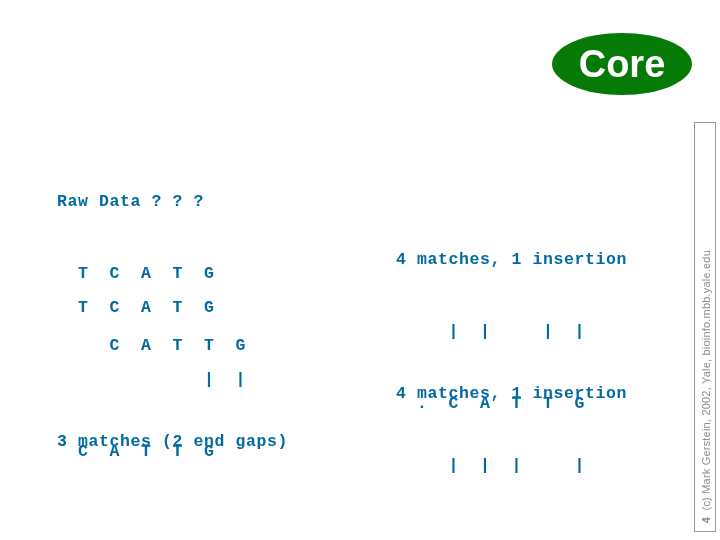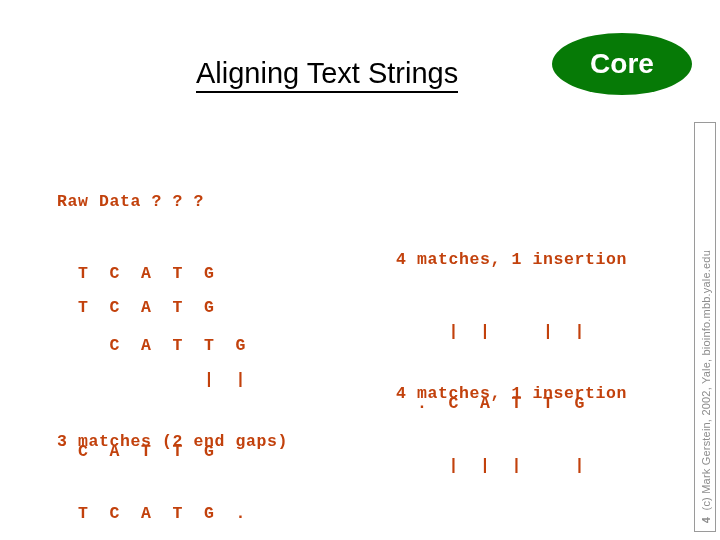--- a/index.html
+++ b/index.html
@@ -58,35 +58,35 @@
   }
   #core-badge .core-label {
     position: absolute;
     left: 0; top: 0;
     width: 140px;
     height: 62px;
     display: flex;
     align-items: center;
     justify-content: center;
     font-family: "Liberation Sans", sans-serif;
-    font-size: 28px;
+    font-size: 38px;
     font-weight: 700;
     color: #ffffff;
     letter-spacing: 0px;
     line-height: 1;
   }
 
   
   .mono-block {
     position: absolute;
     font-family: "Liberation Mono", "DejaVu Sans Mono", monospace;
     font-size: 16.5px;
     font-weight: 700;
     line-height: 24px;
-    color: #c2410c;
+    color: #0369a1;
     white-space: pre;
     letter-spacing: 0.6px;
   }
   .mono-line {
     white-space: pre;
     min-height: 24px;
   }
   .mono-gapline { min-height: 24px; }
 
   
@@ -136,42 +136,40 @@
     font-size: 11px;
     font-weight: 700;
     margin-bottom: 8px;
   }
 </style>
 </head>
 <body>
 
 <div id="slide" style="background: rgb(255, 255, 255);">
 
-  <div id="slide-title">Aligning Text Strings</div>
 
   <div id="core-badge">
     <div class="oval" style="background: rgb(6, 122, 6);"></div>
     <div class="core-label" style="color: rgb(255, 255, 255);">Core</div>
   </div>
 
   <div class="mono-block" id="block-raw">
     <div class="mono-line">Raw Data ? ? ?</div>
     <div class="mono-line">  T  C  A  T  G</div>
     <div class="mono-line">     C  A  T  T  G</div>
   </div>
 
   <div class="mono-block" id="block-2match">
     <div class="mono-line">  T  C  A  T  G</div>
     <div class="mono-line mono-gapline">              |  |</div>
     <div class="mono-line">  C  A  T  T  G</div>
   </div>
 
   <div class="mono-block" id="block-3match">
     <div class="mono-line">3 matches (2 end gaps)</div>
-    <div class="mono-line">  T  C  A  T  G  .</div>
     
     
   </div>
 
   <div class="mono-block" id="block-ins1">
     <div class="mono-line">4 matches, 1 insertion</div>
     <div class="mono-line mono-gapline">     |  |     |  |</div>
     <div class="mono-line">  .  C  A  T  T  G</div>
   </div>
 

